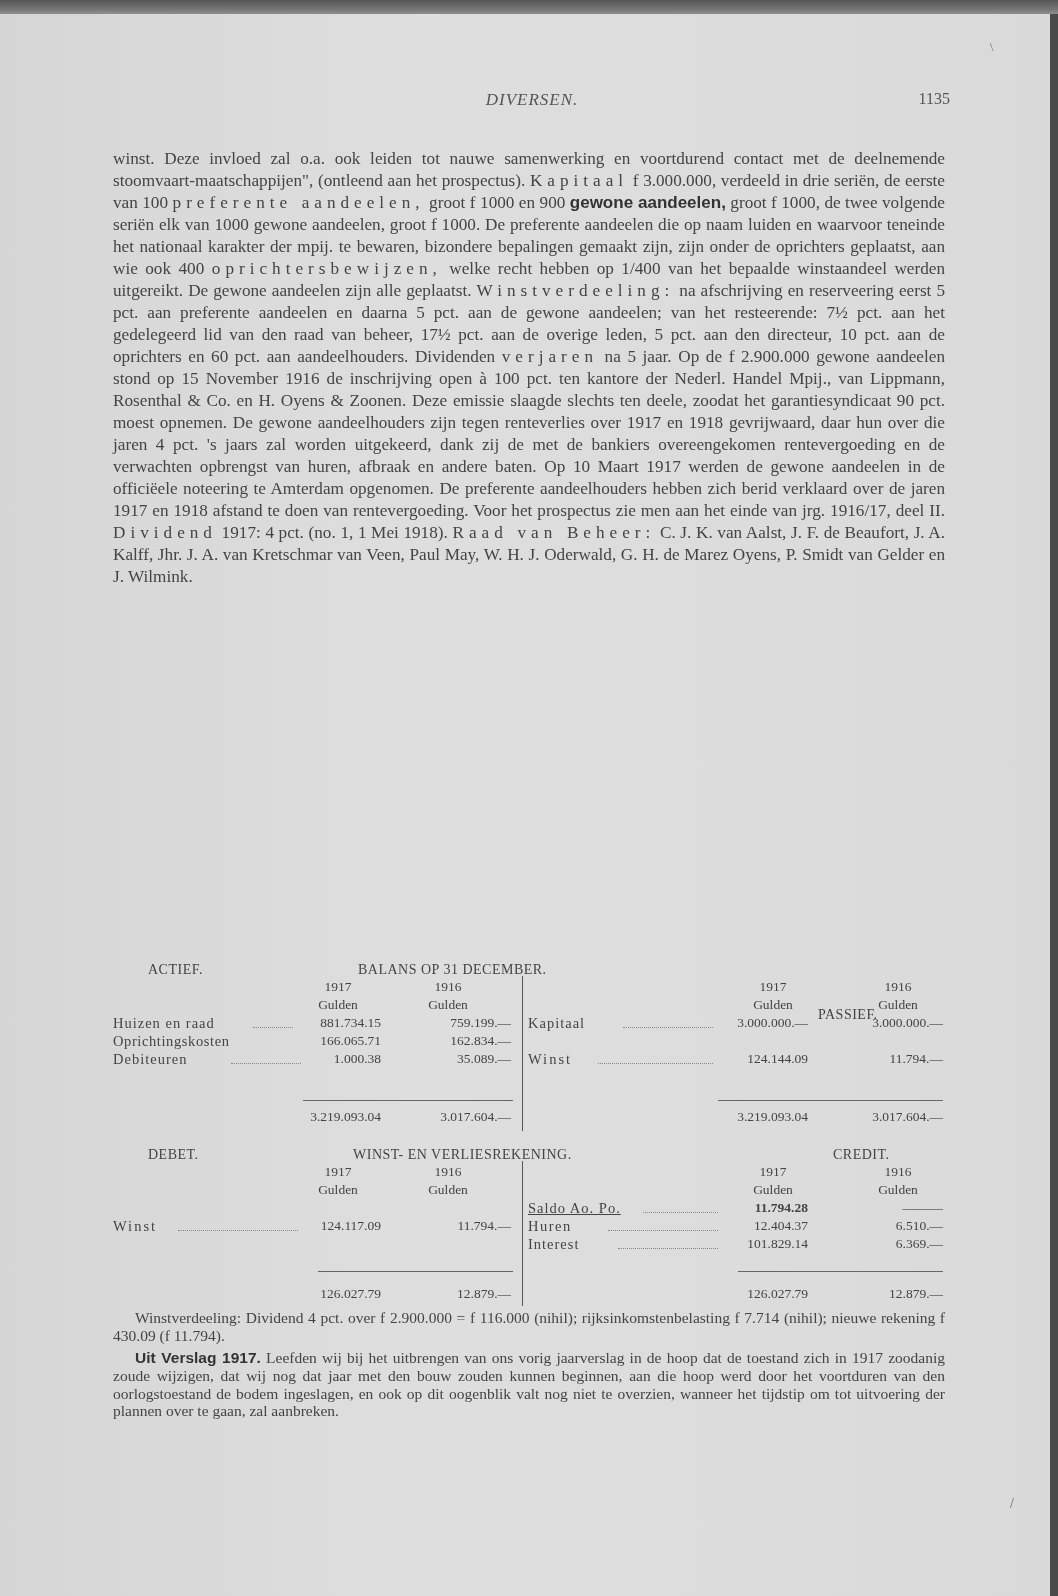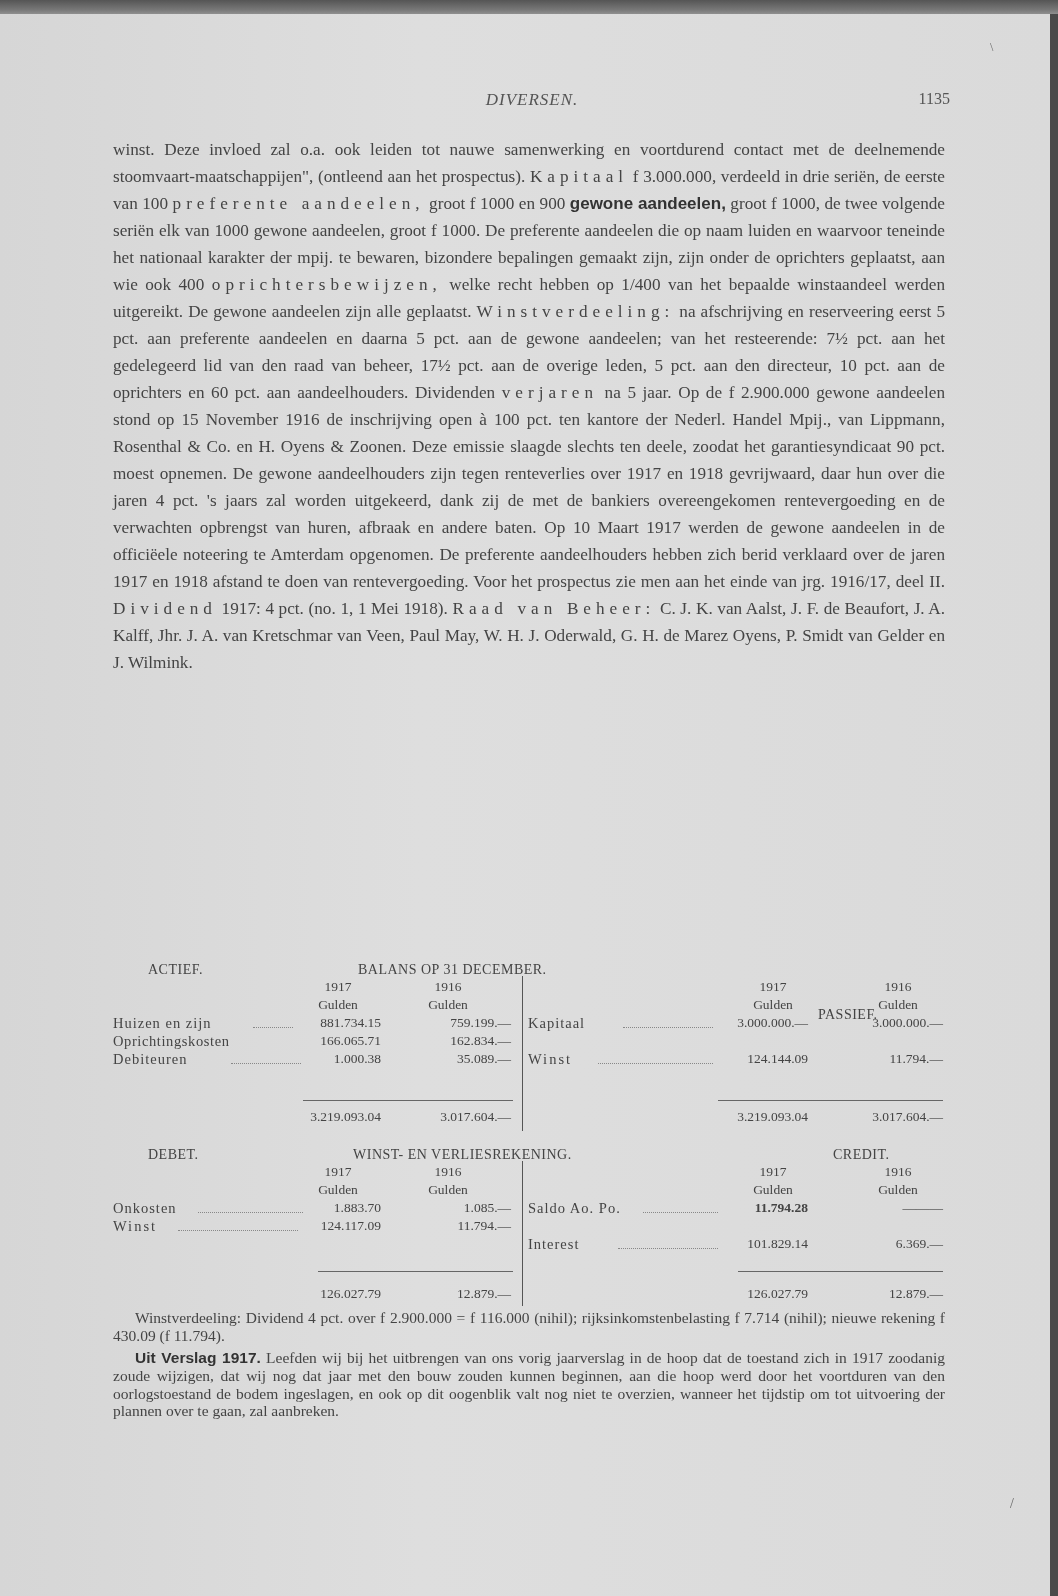--- a/index.html
+++ b/index.html
@@ -23,22 +23,22 @@
     position: absolute; left: 114px; top: 90px; width: 836px; height: 24px;
   }
   .running-title {
     position: absolute; left: 0; right: 0; text-align: center;
     font-style: italic; font-size: 17px; letter-spacing: 1px; color: #555;
   }
   .page-number {
     position: absolute; right: 0; top: 0; font-size: 16px; color: #555;
   }
   .body-text {
-    position: absolute; left: 113px; top: 136px; width: 832px;
-    font-size: 17.2px; line-height: 27px; text-align: justify; color: #444;
+    position: absolute; left: 113px; top: 148px; width: 832px;
+    font-size: 17.2px; line-height: 22px; text-align: justify; color: #444;
   }
   .spaced { letter-spacing: 5px; }
   .bold-sans { font-family: "Liberation Sans", "DejaVu Sans", sans-serif; font-weight: bold; font-size: 17px; color: #333; }
   .fin-table {
     position: absolute; left: 113px; width: 832px; font-size: 14.5px; color: #444;
   }
   .fin-table .hdr { position: absolute; top: 0; font-size: 14px; letter-spacing: 0.5px; text-transform: uppercase; }
   .fin-table .colhead { position: absolute; font-size: 13.5px; text-align: center; width: 90px; }
   .fin-table .row { position: absolute; height: 18px; white-space: nowrap; }
   .fin-table .label { position: absolute; left: 0; }
@@ -95,21 +95,21 @@
   <span class="colhead" style="left:180px; top:35px;">Gulden</span>
   <span class="colhead" style="left:290px; top:35px;">Gulden</span>
   <span class="colhead" style="left:615px; top:17px;">1917</span>
   <span class="colhead" style="left:740px; top:17px;">1916</span>
   <span class="colhead" style="left:615px; top:35px;">Gulden</span>
   <span class="colhead" style="left:740px; top:35px;">Gulden</span>
 
   <div class="vline" style="top:14px; height:155px;"></div>
 
   <div class="row" style="left:0; top:53px; width:400px;">
-    <span class="label" style="letter-spacing:1px;">Huizen en zijn</span>
+    <span class="label" style="letter-spacing:1px;">Huizen en raad</span>
     <span class="leader" style="left:140px; width:40px;"></span>
     <span class="num" style="left:180px; width:88px;">881.734.15</span>
     <span class="num" style="left:290px; width:108px;">759.199.—</span>
   </div>
   <div class="row" style="left:0; top:71px; width:400px;">
     <span class="label" style="letter-spacing:0.6px;">Oprichtingskosten</span>
     <span class="num" style="left:180px; width:88px;">166.065.71</span>
     <span class="num" style="left:290px; width:108px;">162.834.—</span>
   </div>
   <div class="row" style="left:0; top:89px; width:400px;">
@@ -154,38 +154,38 @@
   <span class="colhead" style="left:290px; top:17px;">1916</span>
   <span class="colhead" style="left:180px; top:35px;">Gulden</span>
   <span class="colhead" style="left:290px; top:35px;">Gulden</span>
   <span class="colhead" style="left:615px; top:17px;">1917</span>
   <span class="colhead" style="left:740px; top:17px;">1916</span>
   <span class="colhead" style="left:615px; top:35px;">Gulden</span>
   <span class="colhead" style="left:740px; top:35px;">Gulden</span>
 
   <div class="vline" style="top:14px; height:145px;"></div>
 
-  <div class="row" style="left:0; top:53px; width:400px;">
-    <span class="label" style="letter-spacing:1px;">Onkosten</span>
-    <span class="leader" style="left:85px; width:105px;"></span>
-    <span class="num" style="left:180px; width:88px;">1.883.70</span>
-    <span class="num" style="left:290px; width:108px;">1.085.—</span>
-  </div>
   <div class="row" style="left:0; top:71px; width:400px;">
     <span class="label" style="letter-spacing:2px;">Winst</span>
     <span class="leader" style="left:65px; width:120px;"></span>
     <span class="num" style="left:180px; width:88px;">124.117.09</span>
     <span class="num" style="left:290px; width:108px;">11.794.—</span>
   </div>
 
   <div class="row" style="left:415px; top:53px; width:417px;">
-    <span class="label" style="letter-spacing:1px;">Saldo Ao. Po.</span>
+    <span class="label" style="letter-spacing:1px;text-decoration:underline;">Saldo Ao. Po.</span>
     <span class="leader" style="left:115px; width:75px;"></span>
     <span class="num" style="left:180px; width:100px;font-weight:bold;">11.794.28</span>
     <span class="num" style="left:300px; width:115px;">———</span>
+  </div>
+  <div class="row" style="left:415px; top:71px; width:417px;">
+    <span class="label" style="letter-spacing:1.5px;">Huren</span>
+    <span class="leader" style="left:80px; width:110px;"></span>
+    <span class="num" style="left:180px; width:100px;">12.404.37</span>
+    <span class="num" style="left:300px; width:115px;">6.510.—</span>
   </div>
   <div class="row" style="left:415px; top:89px; width:417px;">
     <span class="label" style="letter-spacing:1px;">Interest</span>
     <span class="leader" style="left:90px; width:100px;"></span>
     <span class="num" style="left:180px; width:100px;">101.829.14</span>
     <span class="num" style="left:300px; width:115px;">6.369.—</span>
   </div>
 
   <div class="hline" style="left:205px; width:195px; top:124px;"></div>
   <div class="hline" style="left:625px; width:205px; top:124px;"></div>

